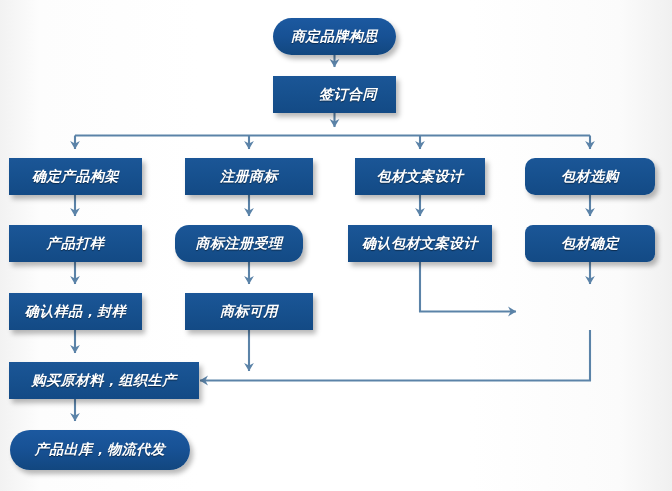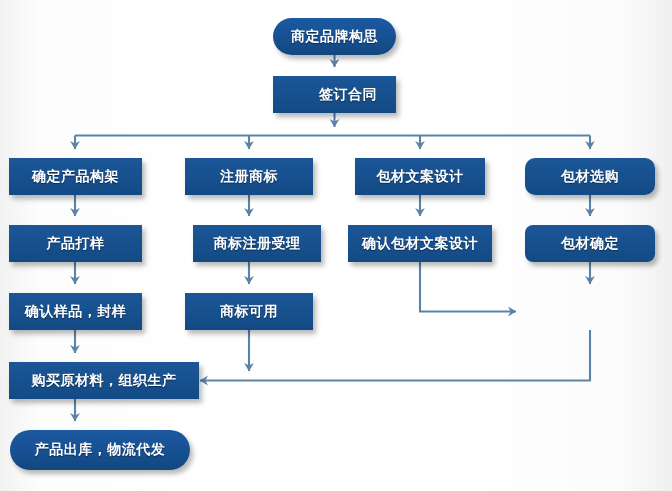--- a/index.html
+++ b/index.html
@@ -35,20 +35,21 @@
     justify-content:center;
     background:linear-gradient(to bottom,#1b5697 0%,#17518f 45%,#134a85 100%);
     color:#ffffff;
     font-size:14px;
     font-weight:bold;
     letter-spacing:0.5px;
     text-shadow:0 1px 1px rgba(0,0,0,0.45);
     box-shadow:3px 4px 5px rgba(0,0,0,0.28);
     white-space:nowrap;
     z-index:3;
+    font-style:italic;
   }
   .node.pill{
     border-radius:22px;
     background:linear-gradient(to bottom,#1c59a0 0%,#175194 50%,#12477f 100%);
   }
   .node .label{
     pointer-events:none;
   }
 </style>
 </head>
@@ -124,21 +125,21 @@
   </div>
 
   <div class="node" style="left:525px;top:158px;width:130px;height:37px;border-radius:10px;">
     <span class="label">包材选购</span>
   </div>
 
   <div class="node" style="left:9px;top:225px;width:133px;height:37px;">
     <span class="label">产品打样</span>
   </div>
 
-  <div class="node" style="left:193px;top:225px;width:128px;height:37px;">
+  <div class="node" style="left:175px;top:225px;width:128px;height:37px;border-radius:14px;">
     <span class="label">商标注册受理</span>
   </div>
 
   <div class="node" style="left:348px;top:225px;width:144px;height:37px;">
     <span class="label">确认包材文案设计</span>
   </div>
 
   <div class="node" style="left:525px;top:225px;width:130px;height:37px;border-radius:8px;">
     <span class="label">包材确定</span>
   </div>

